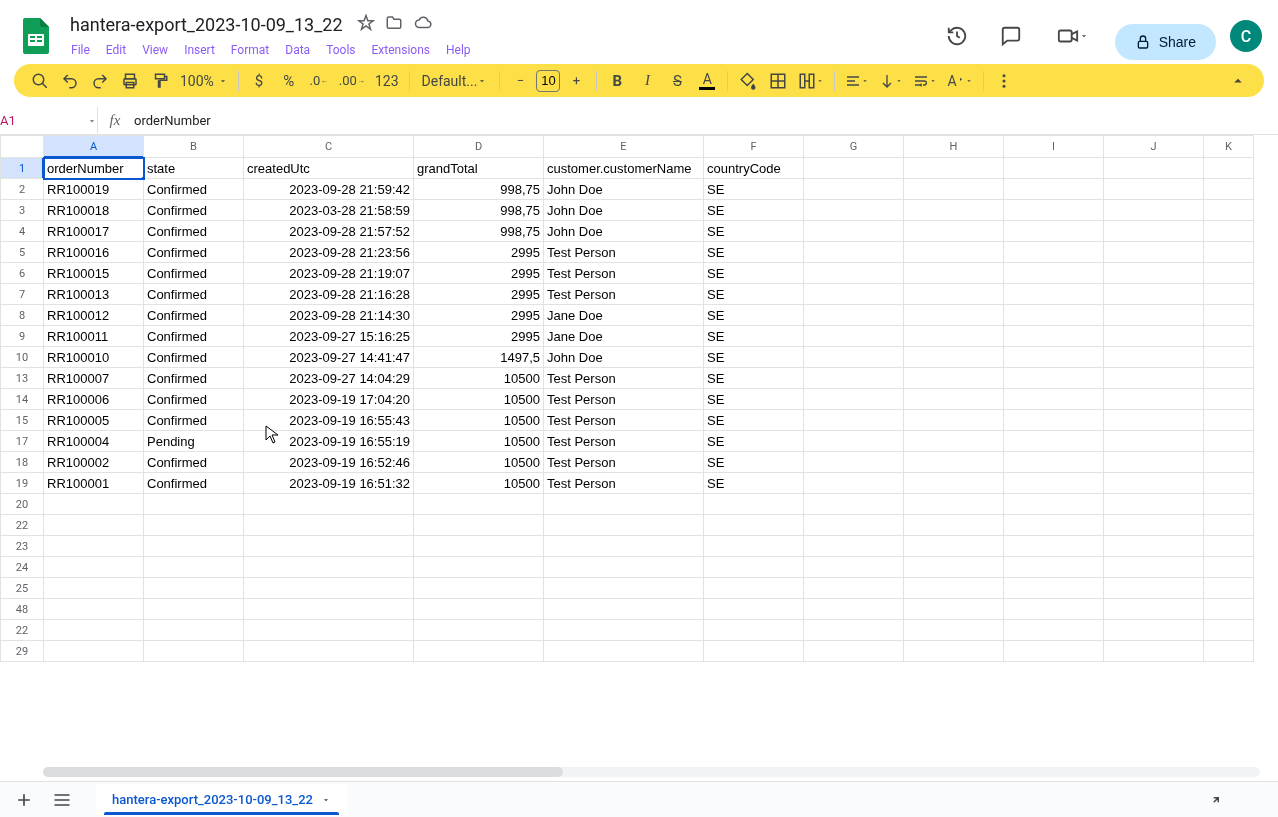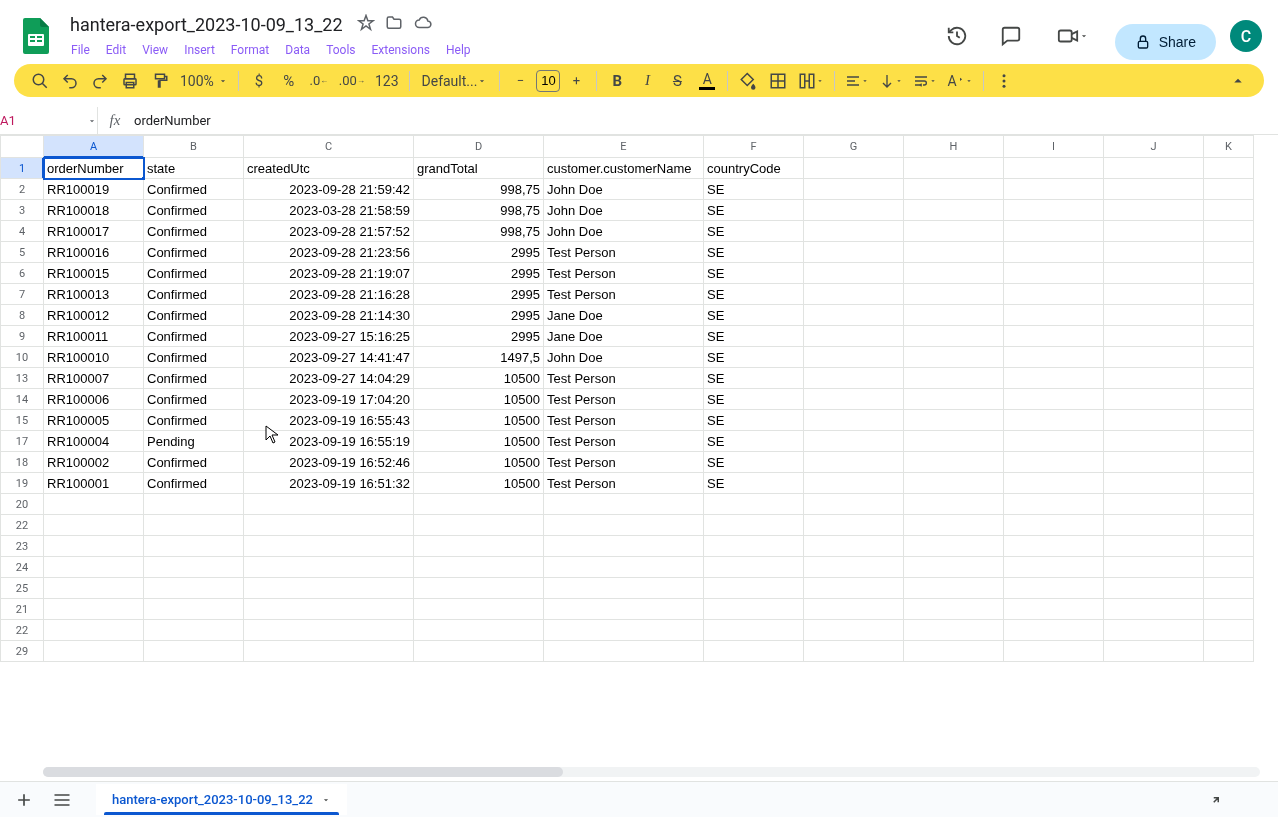--- a/index.html
+++ b/index.html
@@ -596,21 +596,21 @@
           <td class="cell num "></td>
           <td class="cell  "></td>
           <td class="cell  "></td>
           <td class="cell  "></td>
           <td class="cell  "></td>
           <td class="cell  "></td>
           <td class="cell  "></td>
           <td class="cell  "></td>
         </tr>
         <tr>
-          <th class="row-header ">21</th>
+          <th class="row-header ">48</th>
           <td class="cell  "></td>
           <td class="cell  "></td>
           <td class="cell num "></td>
           <td class="cell num "></td>
           <td class="cell  "></td>
           <td class="cell  "></td>
           <td class="cell  "></td>
           <td class="cell  "></td>
           <td class="cell  "></td>
           <td class="cell  "></td>

